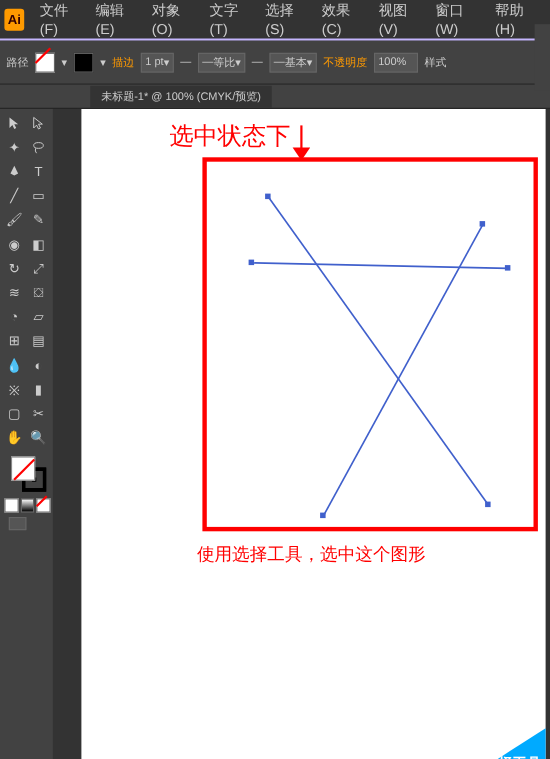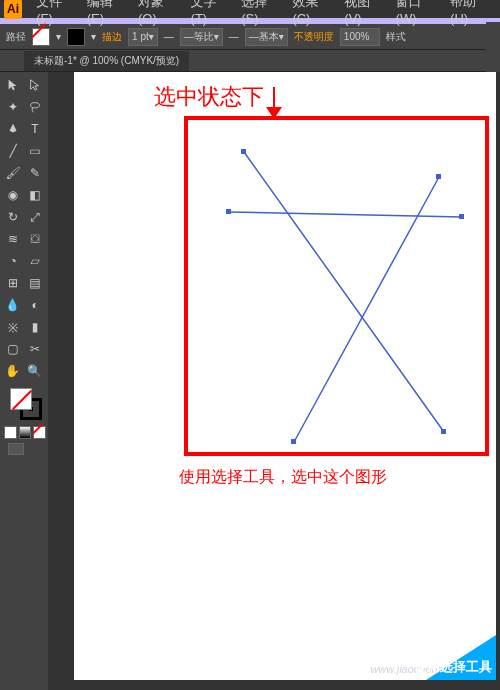--- a/index.html
+++ b/index.html
@@ -1,32 +1,32 @@
 <!DOCTYPE html>
 <html><head>
   <meta charset="utf-8">
   <style>
     * { margin: 0; padding: 0; box-sizing: border-box; }
     body { width: 500px; height: 690px; background: #333; font-family: "Microsoft YaHei", sans-serif; font-size: 11px; color: #ccc; overflow: hidden; position: relative; }
     
-    .menubar { display: flex; align-items: center; background: #333; height: 24px; padding: 0 4px; border-bottom: 6px solid #c4b5fd; }
+    .menubar { display: flex; align-items: center; background: #333; height: 37px; padding: 0 4px; border-bottom: 2px solid #c4b5fd; }
     .app-icon { width: 20px; height: 20px; background: #ff9a00; color: #330000; display: flex; align-items: center; justify-content: center; font-weight: bold; font-size: 12px; border-radius: 3px; margin-right: 8px; }
     .menu-item { padding: 0 6px; cursor: pointer; font-size: 13px; }
     
-    .optionbar { display: flex; align-items: center; background: #424242; height: 26px; padding: 0 6px; gap: 6px; border-bottom: 1px solid #222; font-size: 10px; }
+    .optionbar { display: flex; align-items: center; background: #424242; height: 40px; padding: 0 6px; gap: 6px; border-bottom: 1px solid #222; font-size: 10px; }
     .opt-label { color: #ccc; }
     .swatch { width: 18px; height: 18px; border: 1px solid #666; }
     .swatch.black { background: #000; }
     .swatch.none { background: #fff; position: relative; }
     .swatch.none::after { content: ''; position: absolute; left: 0; top: 50%; width: 120%; height: 2px; background: red; transform: rotate(-45deg) translateY(-50%); transform-origin: left; }
     .opt-input { background: #555; border: 1px solid #666; color: #ccc; width: 40px; height: 18px; font-size: 10px; padding: 0 3px; }
     .opt-dropdown { background: #555; border: 1px solid #666; color: #ccc; height: 18px; font-size: 10px; padding: 0 3px; display: flex; align-items: center; }
     .orange-text { color: #ff9a00; }
     
-    .tabbar { background: #424242; height: 22px; display: flex; align-items: center; padding-left: 24px; border-bottom: 1px solid #222; }
+    .tabbar { background: #424242; height: 22px; display: flex; align-items: center; padding-left: 82px; border-bottom: 1px solid #222; }
     .doc-tab { background: #333; padding: 3px 10px; font-size: 10px; color: #ccc; }
     
     .workspace { display: flex; height: calc(100% - 72px); }
     
     .toolbar { width: 48px; background: #424242; display: flex; flex-direction: column; padding: 2px; gap: 0; }
     .tool-row { display: flex; }
     .tool { width: 22px; height: 22px; display: flex; align-items: center; justify-content: center; cursor: pointer; font-size: 12px; color: #ccc; }
     .tool svg { width: 14px; height: 14px; }
     .color-swatches { margin-top: 4px; padding: 2px; }
     .fill-stroke { position: relative; width: 32px; height: 32px; margin-left: 6px; }

